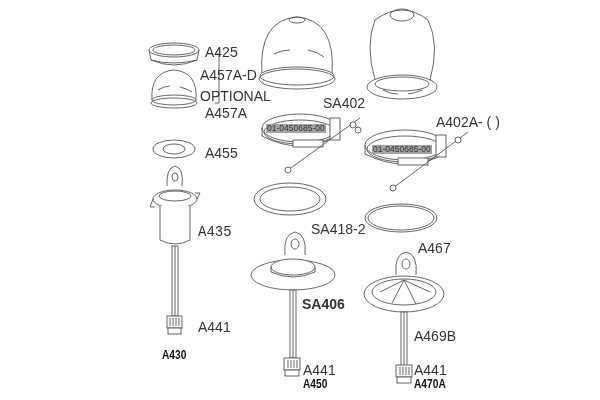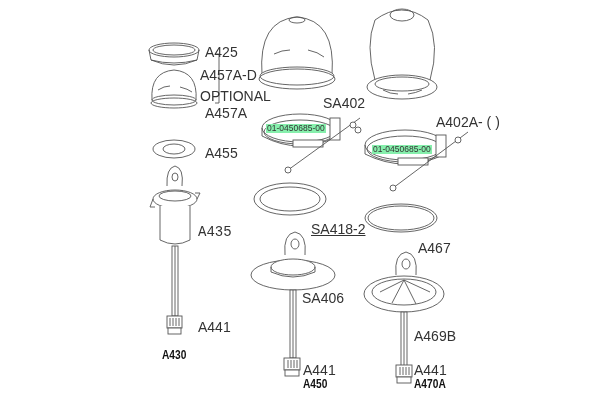--- a/index.html
+++ b/index.html
@@ -3,21 +3,21 @@
 <meta charset="utf-8">
 <style>
   html, body { margin:0; padding:0; background:#ffffff; }
   body { width:600px; height:400px; position:relative; overflow:hidden;
          font-family:"Liberation Sans", sans-serif; }
   svg.art { position:absolute; left:0; top:0; }
   .lbl { position:absolute; font-size:14px; color:#333; white-space:nowrap; line-height:1; }
   .lbl-c { text-align:left; }
   .model { position:absolute; font-size:12px; font-weight:bold; color:#111;
            font-family:"Liberation Sans", sans-serif; transform:scaleX(0.85); transform-origin:left; }
-  .clamp-lbl { position:absolute; font-size:8.5px; color:#333; background:#86efac; padding:0 1px; line-height:1; }
+  .clamp-lbl { position:absolute; font-size:8.5px; color:#333; background:#a3a3a3; padding:0 1px; line-height:1; }
 </style>
 </head>
 <body>
 
 <svg class="art" width="600" height="400" viewBox="0 0 600 400" fill="none" stroke="#555" stroke-width="0.9">
 
   <g>
     <ellipse cx="174" cy="50" rx="25" ry="7" fill="#fff"></ellipse>
     <ellipse cx="174" cy="50" rx="21" ry="5"></ellipse>
     <path d="M149 50 L151 60 Q174 70 197 60 L199 50"></path>
@@ -135,22 +135,22 @@
 <div class="lbl lbl-c" style="left:200px;top:68px;width:50px;">A457A-D</div>
 <div class="lbl lbl-c" style="left:200px;top:89px;width:50px;">OPTIONAL</div>
 <div class="lbl" style="left:205px;top:106px;text-align:center;">A457A</div>
 <div class="lbl" style="left:205px;top:146px;">A455</div>
 <div class="lbl" style="left:198px;top:225px;font-family:Liberation Mono, monospace;">A435</div>
 <div class="lbl" style="left:198px;top:320px;">A441</div>
 <div class="model" style="left:162px;top:348px;">A430</div>
 
 <div class="lbl" style="left:323px;top:96px;">SA402</div>
 <div class="clamp-lbl" style="left:266px;top:124px;">01-0450685-00</div>
-<div class="lbl" style="left:311px;top:222px;text-decoration:underline;">SA418-2</div>
-<div class="lbl" style="left:302px;top:291px;">SA406</div>
+<div class="lbl" style="left:311px;top:222px;">SA418-2</div>
+<div class="lbl" style="left:302px;top:297px;font-weight:bold;">SA406</div>
 <div class="lbl" style="left:303px;top:363px;">A441</div>
 <div class="model" style="left:303px;top:377px;">A450</div>
 
 <div class="lbl" style="left:420px;top:115px;margin-left:16px;">A402A- ( )</div>
 <div class="clamp-lbl" style="left:372px;top:145px;">01-0450685-00</div>
 <div class="lbl" style="left:418px;top:241px;">A467</div>
 <div class="lbl" style="left:414px;top:321px;margin-top:8px;">A469B</div>
 <div class="lbl" style="left:414px;top:363px;">A441</div>
 <div class="model" style="left:414px;top:377px;">A470A</div>
 

